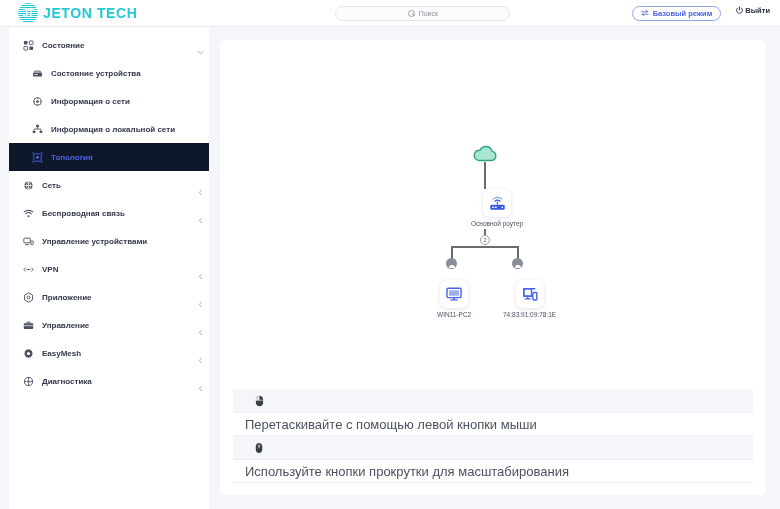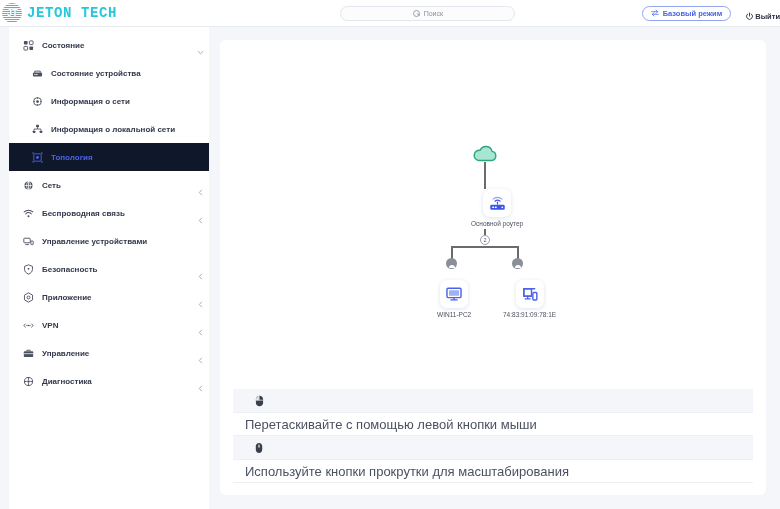--- a/index.html
+++ b/index.html
@@ -13,21 +13,21 @@
   
   .header {
     position: absolute; top: 0; left: 0;
     width: 780px; height: 27px;
     background: #ffffff;
     border-bottom: 1px solid #e8ebf0;
     display: flex; align-items: center;
   }
   .brand {
     display: flex; align-items: center;
-    gap: 5px; padding-left: 2px; width: 214px; font-family: Liberation Mono, monospace;
+    gap: 5px; padding-left: 18px; width: 214px;
   }
   .brand-mark {
     width: 20px; height: 20px; border-radius: 50%;
     background:
       repeating-linear-gradient(to bottom,
         #21c9dd 0px, #21c9dd 1px,
         #ffffff 1px, #ffffff 2px),
       #2ad2e4;
     position: relative; flex: 0 0 auto;
     overflow: hidden;
@@ -57,21 +57,21 @@
   .mag { width: 7px; height: 7px; position: relative; flex:0 0 auto;}
   .mag::before {
     content:""; position:absolute; left:0; top:0;
     width:5px; height:5px; border:1px solid #9aa0ac; border-radius:50%;
   }
   .mag::after {
     content:""; position:absolute; left:4.5px; top:4.5px;
     width:3px; height:1px; background:#9aa0ac; transform:rotate(45deg);
   }
 
-  .hdr-right { display: flex; align-items: flex-end; gap: 14px; }
+  .hdr-right { display: flex; align-items: flex-start; gap: 14px; padding-right: 10px; }
   .mode-btn {
     display: flex; align-items: center; gap: 4px;
     height: 15px; padding: 0 8px;
     border: 1px solid #93a4ef; border-radius: 8px;
     background: #fff; cursor: pointer;
   }
   .mode-btn .lbl { font-size: 7.5px; color: #4a63e7; font-weight: bold; }
   .logout { display: flex; align-items: center; gap: 1px; cursor: pointer; }
   .logout .lbl { font-size: 7.5px; color: #2d3243; font-weight: bold; }
 
@@ -303,49 +303,20 @@
     <span class="n-icon">
       <svg width="11" height="11" viewBox="0 0 12 12">
         <rect x="0.9" y="2.4" width="7" height="5" rx="0.8" fill="none" stroke="currentColor" stroke-width="1"></rect>
         <path d="M3 9.4h3" stroke="currentColor" stroke-width="1" stroke-linecap="round"></path>
         <rect x="8.6" y="5.4" width="2.5" height="4" rx="0.6" fill="none" stroke="currentColor" stroke-width="1"></rect>
       </svg>
     </span>
     <span class="n-label">Управление устройствами</span>
   </div>
 
-  <div class="nav-item">
-    <span class="n-icon">
-      <svg width="11" height="11" viewBox="0 0 12 12">
-        <path d="M6 0.9 10.3 2.6v3.2c0 2.6-1.9 4.4-4.3 5.3C3.6 10.2 1.7 8.4 1.7 5.8V2.6z" fill="none" stroke="currentColor" stroke-width="1" stroke-linejoin="round"></path>
-        <circle cx="6" cy="5.3" r="1" fill="currentColor"></circle>
-      </svg>
-    </span>
-    <span class="n-label">Безопасность</span>
-    <span class="chev">
-      <svg width="7" height="7" viewBox="0 0 8 8">
-          <path d="M5.2 1.3 2.6 4l2.6 2.7" fill="none" stroke="#9aa0ac" stroke-width="1" stroke-linecap="round" stroke-linejoin="round"></path>
-        </svg>
-    </span>
-  </div>
-
-  <div class="nav-item">
-    <span class="n-icon">
-      <svg width="11" height="11" viewBox="0 0 12 12">
-        <path d="M6 0.9 10.4 3.4v5.2L6 11.1 1.6 8.6V3.4z" fill="none" stroke="currentColor" stroke-width="1" stroke-linejoin="round"></path>
-        <circle cx="6" cy="6" r="1.6" fill="none" stroke="currentColor" stroke-width="1"></circle>
-      </svg>
-    </span>
-    <span class="n-label">Приложение</span>
-    <span class="chev">
-      <svg width="7" height="7" viewBox="0 0 8 8">
-          <path d="M5.2 1.3 2.6 4l2.6 2.7" fill="none" stroke="#9aa0ac" stroke-width="1" stroke-linecap="round" stroke-linejoin="round"></path>
-        </svg>
-    </span>
-  </div>
 
   <div class="nav-item">
     <span class="n-icon">
       <svg width="11" height="11" viewBox="0 0 12 12">
         <path d="M2.6 4.3 0.9 6l1.7 1.7M9.4 4.3 11.1 6 9.4 7.7" fill="none" stroke="currentColor" stroke-width="1" stroke-linecap="round" stroke-linejoin="round"></path>
         <circle cx="4.4" cy="6" r="0.7" fill="currentColor"></circle>
         <circle cx="6" cy="6" r="0.7" fill="currentColor"></circle>
         <circle cx="7.6" cy="6" r="0.7" fill="currentColor"></circle>
       </svg>
     </span>
@@ -353,33 +324,62 @@
     <span class="chev">
       <svg width="7" height="7" viewBox="0 0 8 8">
           <path d="M5.2 1.3 2.6 4l2.6 2.7" fill="none" stroke="#9aa0ac" stroke-width="1" stroke-linecap="round" stroke-linejoin="round"></path>
         </svg>
     </span>
   </div>
 
   <div class="nav-item">
     <span class="n-icon">
       <svg width="11" height="11" viewBox="0 0 12 12">
+        <path d="M6 0.9 10.4 3.4v5.2L6 11.1 1.6 8.6V3.4z" fill="none" stroke="currentColor" stroke-width="1" stroke-linejoin="round"></path>
+        <circle cx="6" cy="6" r="1.6" fill="none" stroke="currentColor" stroke-width="1"></circle>
+      </svg>
+    </span>
+    <span class="n-label">Приложение</span>
+    <span class="chev">
+      <svg width="7" height="7" viewBox="0 0 8 8">
+          <path d="M5.2 1.3 2.6 4l2.6 2.7" fill="none" stroke="#9aa0ac" stroke-width="1" stroke-linecap="round" stroke-linejoin="round"></path>
+        </svg>
+    </span>
+  </div>
+
+  <div class="nav-item">
+    <span class="n-icon">
+      <svg width="11" height="11" viewBox="0 0 12 12">
         <rect x="0.9" y="3.6" width="10.2" height="6.2" rx="0.9" fill="currentColor"></rect>
         <path d="M4.2 3.6V2.4h3.6v1.2" fill="none" stroke="currentColor" stroke-width="1"></path>
         <path d="M0.9 6.2h10.2" stroke="#fff" stroke-width="0.8"></path>
       </svg>
     </span>
     <span class="n-label">Управление</span>
     <span class="chev">
       <svg width="7" height="7" viewBox="0 0 8 8">
           <path d="M5.2 1.3 2.6 4l2.6 2.7" fill="none" stroke="#9aa0ac" stroke-width="1" stroke-linecap="round" stroke-linejoin="round"></path>
         </svg>
     </span>
   </div>
 
+  <div class="nav-item">
+    <span class="n-icon">
+      <svg width="11" height="11" viewBox="0 0 12 12">
+        <path d="M6 1 7 1.9l1.3-.3.5 1.3 1.3.5-.3 1.3L10.7 6l-.9 1.3.3 1.3-1.3.5-.5 1.3-1.3-.3L6 11l-1-.9-1.3.3-.5-1.3-1.3-.5.3-1.3L1.3 6l.9-1.3-.3-1.3 1.3-.5.5-1.3L5 1.9z" fill="currentColor"></path>
+        <circle cx="6" cy="6" r="1.7" fill="#fff"></circle>
+      </svg>
+    </span>
+    <span class="n-label">EasyMesh</span>
+    <span class="chev">
+      <svg width="7" height="7" viewBox="0 0 8 8">
+          <path d="M5.2 1.3 2.6 4l2.6 2.7" fill="none" stroke="#9aa0ac" stroke-width="1" stroke-linecap="round" stroke-linejoin="round"></path>
+        </svg>
+    </span>
+  </div>
 
   <div class="nav-item">
     <span class="n-icon">
       <svg width="11" height="11" viewBox="0 0 12 12">
         <circle cx="6" cy="6" r="4.4" fill="none" stroke="currentColor" stroke-width="1"></circle>
         <path d="M6 1.6v2.1M6 8.3v2.1M1.6 6h2.1M8.3 6h2.1" stroke="currentColor" stroke-width="1" stroke-linecap="round"></path>
         <circle cx="6" cy="6" r="1.3" fill="currentColor"></circle>
       </svg>
     </span>
     <span class="n-label">Диагностика</span>

